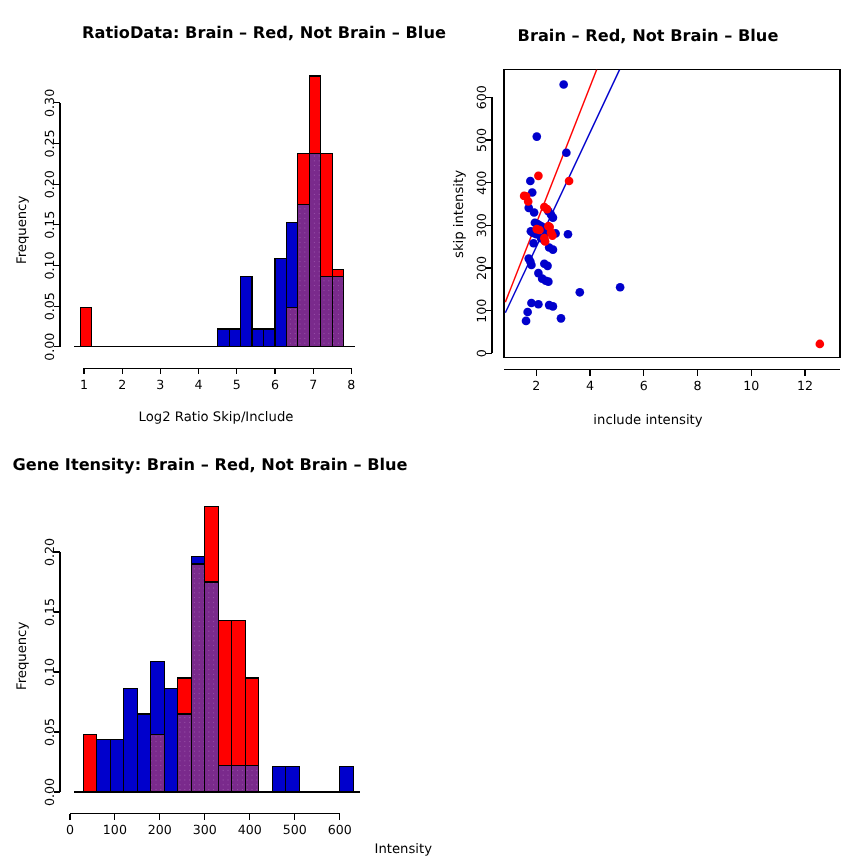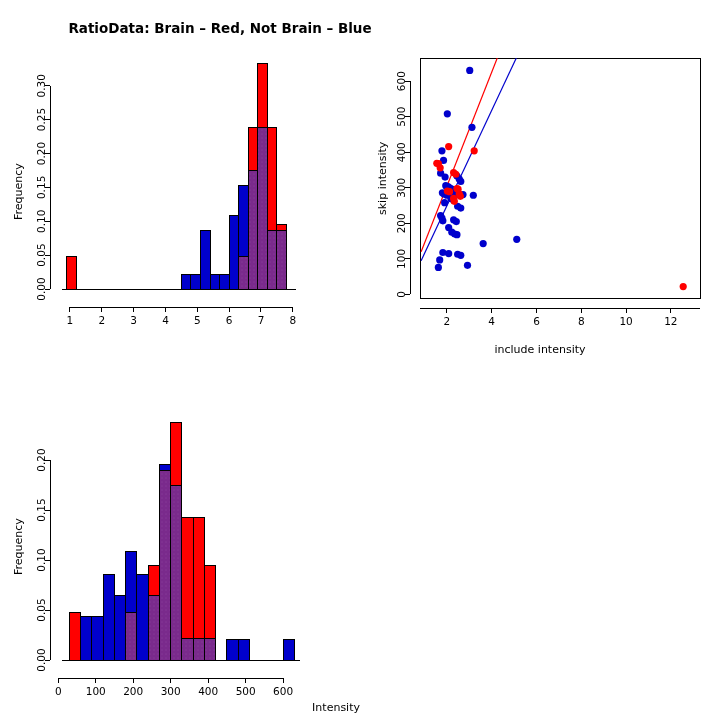--- a/index.html
+++ b/index.html
@@ -74,24 +74,26 @@
         <text x="165.46938775510205" y="324" text-anchor="middle" font-family="&quot;DejaVu Sans&quot;, sans-serif" font-size="10.5" fill="#000">4</text>
         <line x1="197.30612244897958" y1="307" x2="197.30612244897958" y2="312" stroke="#000" stroke-width="1" shape-rendering="crispEdges"></line>
         <text x="197.30612244897958" y="324" text-anchor="middle" font-family="&quot;DejaVu Sans&quot;, sans-serif" font-size="10.5" fill="#000">5</text>
         <line x1="229.14285714285714" y1="307" x2="229.14285714285714" y2="312" stroke="#000" stroke-width="1" shape-rendering="crispEdges"></line>
         <text x="229.14285714285714" y="324" text-anchor="middle" font-family="&quot;DejaVu Sans&quot;, sans-serif" font-size="10.5" fill="#000">6</text>
         <line x1="260.9795918367347" y1="307" x2="260.9795918367347" y2="312" stroke="#000" stroke-width="1" shape-rendering="crispEdges"></line>
         <text x="260.9795918367347" y="324" text-anchor="middle" font-family="&quot;DejaVu Sans&quot;, sans-serif" font-size="10.5" fill="#000">7</text>
         <line x1="292.8163265306123" y1="307" x2="292.8163265306123" y2="312" stroke="#000" stroke-width="1" shape-rendering="crispEdges"></line>
         <text x="292.8163265306123" y="324" text-anchor="middle" font-family="&quot;DejaVu Sans&quot;, sans-serif" font-size="10.5" fill="#000">8</text>
       </svg>
+    <div class="axlab" style="left:0;top:341px;width:360px;text-align:center;">Log2 Ratio Skip/Include</div>
     <div class="axlab vert" style="left:12px;top:220px;transform:rotate(-90deg);">Frequency</div>
   </div>
 
   <div class="panel" style="left:360px;top:0;width:360px;height:360px;">
+    <div class="ttl" style="left:0;top:22px;width:360px;">Brain – Red, Not Brain – Blue</div>
     <svg id="svg-scatter" width="360" height="360">
         <rect x="60" y="58" width="280" height="240" fill="none" stroke="#000" stroke-width="1" shape-rendering="crispEdges"></rect>
         <defs>
           <clipPath id="sc-clip">
             <rect x="60" y="58" width="280" height="240"></rect>
           </clipPath>
         </defs>
         <g clip-path="url(#sc-clip)">
           <line x1="61.12" y1="251.77777777777777" x2="137.28" y2="58" stroke="#FF0000" stroke-width="1.2"></line>
           <line x1="61.12" y1="260.6666666666667" x2="156.32" y2="58" stroke="#0000CC" stroke-width="1.2"></line>
@@ -183,20 +185,21 @@
         <line x1="266.08" y1="308" x2="266.08" y2="313" stroke="#000" stroke-width="1" shape-rendering="crispEdges"></line>
         <text x="266.08" y="325" text-anchor="middle" font-family="&quot;DejaVu Sans&quot;, sans-serif" font-size="10.5" fill="#000">10</text>
         <line x1="310.88" y1="308" x2="310.88" y2="313" stroke="#000" stroke-width="1" shape-rendering="crispEdges"></line>
         <text x="310.88" y="325" text-anchor="middle" font-family="&quot;DejaVu Sans&quot;, sans-serif" font-size="10.5" fill="#000">12</text>
       </svg>
     <div class="axlab" style="left:0;top:343px;width:360px;text-align:center;">include intensity</div>
     <div class="axlab vert" style="left:16px;top:215px;transform:rotate(-90deg);">skip intensity</div>
   </div>
 
   <div class="panel" style="left:0;top:360px;width:360px;height:360px;">
+    <div class="ttl" style="left:0;top:20px;width:350px;">Gene Itensity: Brain – Red, Not Brain – Blue</div>
     <svg id="svg-gene" width="360" height="360">
         <defs>
           <pattern id="svg-gene-hatch" width="4" height="4" patternUnits="userSpaceOnUse">
             <rect width="4" height="4" fill="#7A2A8C"></rect>
             <circle cx="2" cy="2" r="0.45" fill="#a05ab0"></circle>
           </pattern>
         </defs>
         <g>
           <rect x="69.50" y="252.00" width="11.24" height="48.00" fill="#FF0000" stroke="#000" stroke-width="1" shape-rendering="crispEdges"></rect>
           <rect x="125.72" y="191.00" width="11.24" height="109.00" fill="#0000CC" stroke="#000" stroke-width="1" shape-rendering="crispEdges"></rect>

